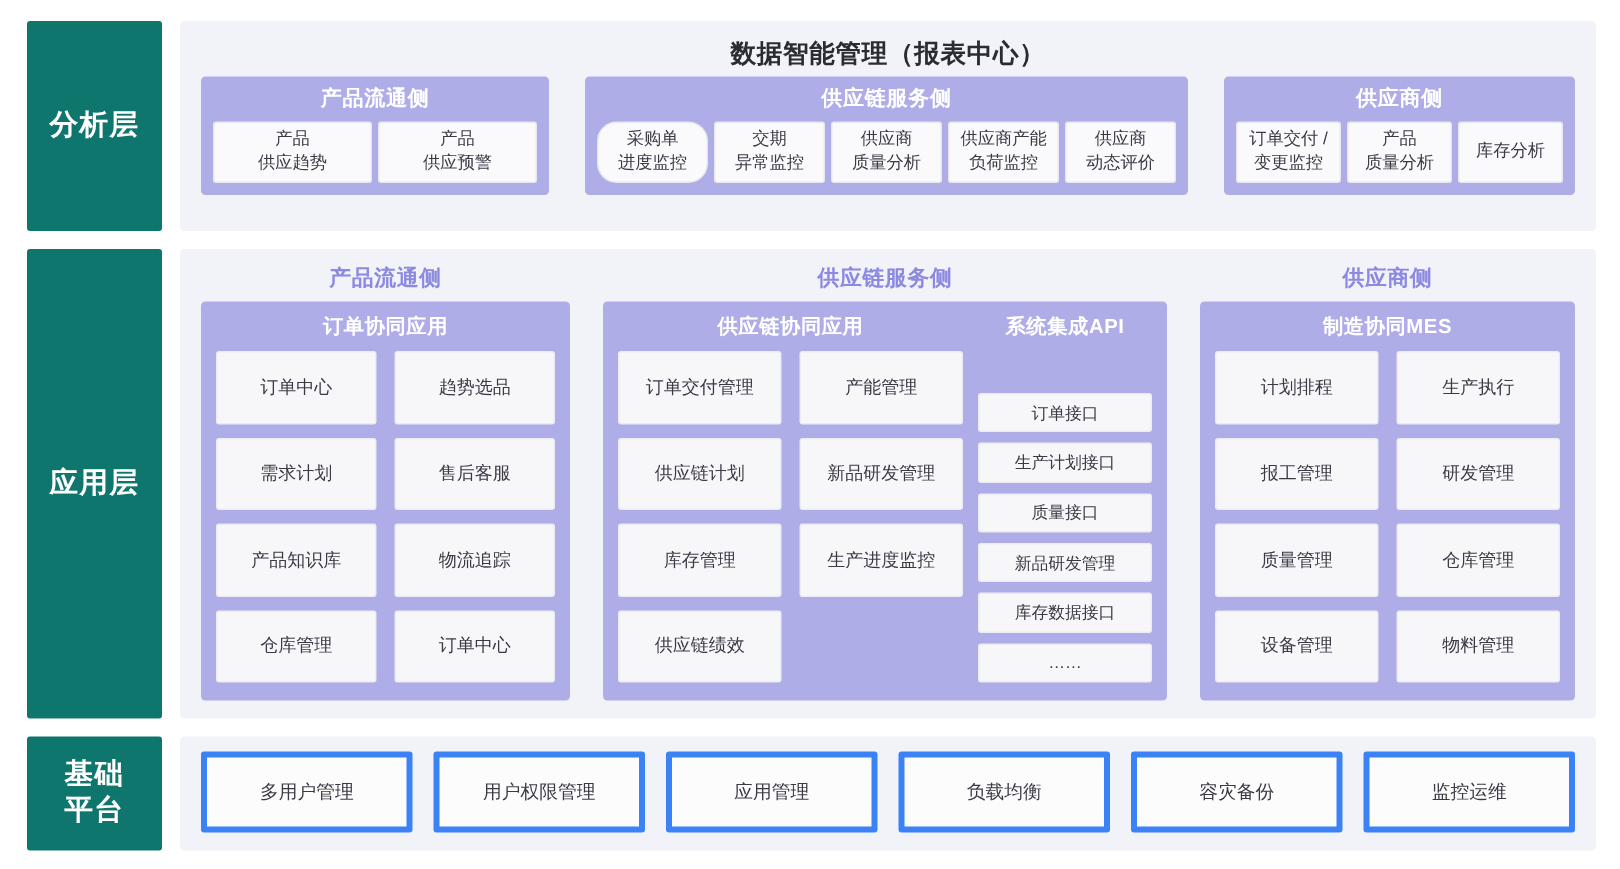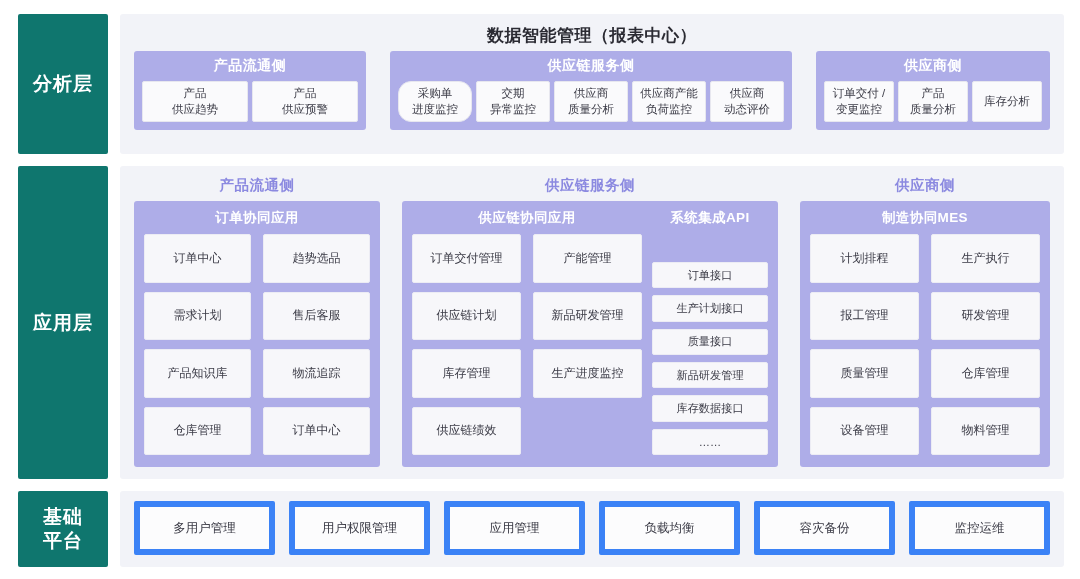--- a/index.html
+++ b/index.html
@@ -131,21 +131,21 @@
     padding: 2px 3px;
   }
   .tile.small { font-size: 11.2px; }
 
   
   .row-base { height: 76px; }
   .base-items { display: flex; gap: 14px; height: 100%; align-items: stretch; }
   .base-chip {
     flex: 1 1 0;
     background: #FCFCFD;
-    border: 6px solid #3b82f6;
+    border: 4px solid #3b82f6;
     border-radius: 2px;
     color: #3a3a45;
     font-size: 12.5px;
     display: flex; align-items: center; justify-content: center;
     text-align: center;
   }
 </style>
 </head>
 <body>
 

